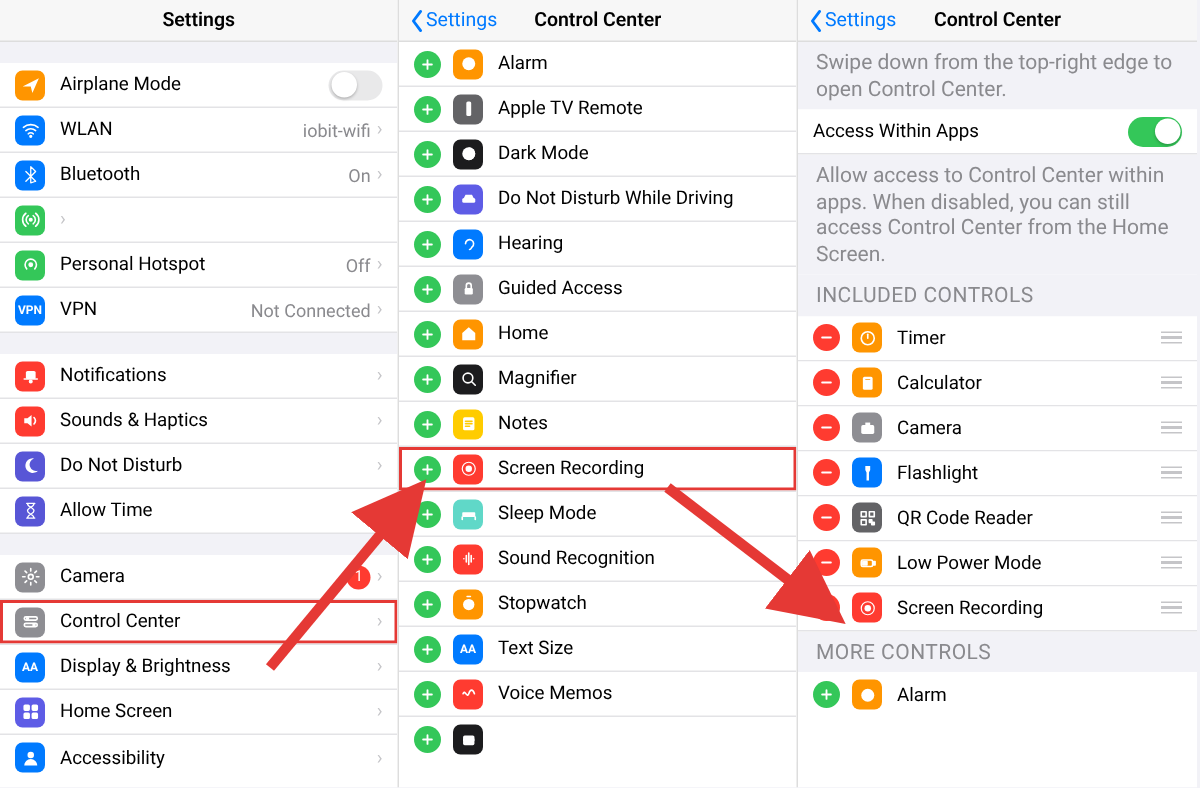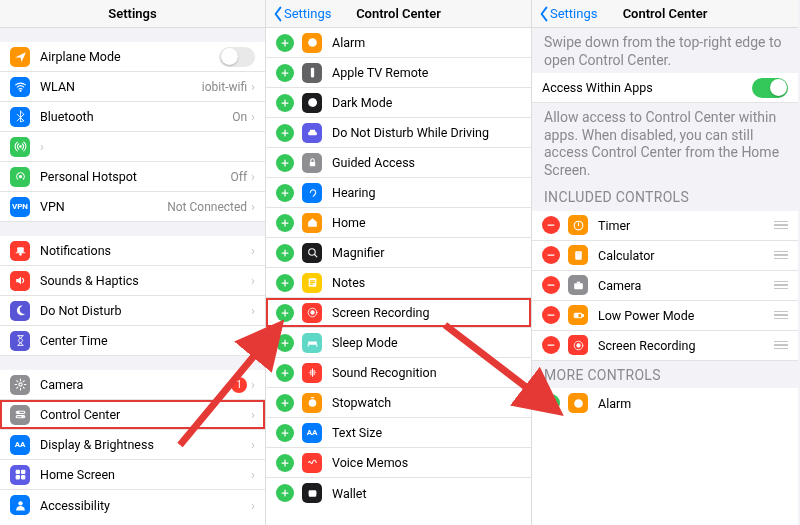--- a/index.html
+++ b/index.html
@@ -226,21 +226,21 @@
           </span>
           <span class="label">Do Not Disturb</span>
           <span class="chev">›</span>
         </div>
         <div class="row ">
           <span class="appicon bg-purple">
             <svg viewBox="0 0 24 24" fill="none" stroke="currentColor" stroke-width="2" stroke-linecap="round" stroke-linejoin="round">
               <path d="M7 3 h10 M7 21 h10 M8 3 c0 5 8 5 8 9 s-8 4 -8 9 M16 3 c0 5 -8 5 -8 9 s8 4 8 9" stroke-width="1.6"></path>
             </svg>
           </span>
-          <span class="label">Center Time</span>
+          <span class="label">Allow Time</span>
           <span class="chev">›</span>
         </div>
         <div class="gap"></div>
         <div class="row ">
           <span class="appicon bg-gray">
             <svg viewBox="0 0 24 24" fill="none" stroke="currentColor" stroke-width="2" stroke-linecap="round" stroke-linejoin="round">
               <circle cx="12" cy="12" r="3"></circle>
               <path d="M12 2v3M12 19v3M2 12h3M19 12h3M5 5l2 2M17 17l2 2M19 5l-2 2M7 17l-2 2"></path>
             </svg>
           </span>
@@ -357,40 +357,40 @@
             </svg>
           </span>
           <span class="label">Do Not Disturb While Driving</span>
         </div>
         <div class="row ">
           <span class="pm add">
             <svg viewBox="0 0 24 24">
               <path d="M12 5v14M5 12h14" stroke="#fff" stroke-width="3" stroke-linecap="round"></path>
             </svg>
           </span>
+          <span class="appicon bg-blue">
+            <svg viewBox="0 0 24 24" fill="none" stroke="currentColor" stroke-width="2" stroke-linecap="round" stroke-linejoin="round">
+              <path d="M8 12 a5 5 0 1 1 8 4 c-1 1-1 3-3 3"></path>
+            </svg>
+          </span>
+          <span class="label">Hearing</span>
+        </div>
+        <div class="row ">
+          <span class="pm add">
+            <svg viewBox="0 0 24 24">
+              <path d="M12 5v14M5 12h14" stroke="#fff" stroke-width="3" stroke-linecap="round"></path>
+            </svg>
+          </span>
           <span class="appicon bg-gray">
             <svg viewBox="0 0 24 24" fill="none" stroke="currentColor" stroke-width="2" stroke-linecap="round" stroke-linejoin="round">
               <rect x="7" y="11" width="10" height="8" rx="1.5" fill="currentColor" stroke="none"></rect>
               <path d="M9 11 v-3 a3 3 0 0 1 6 0 v3"></path>
             </svg>
           </span>
           <span class="label">Guided Access</span>
-        </div>
-        <div class="row ">
-          <span class="pm add">
-            <svg viewBox="0 0 24 24">
-              <path d="M12 5v14M5 12h14" stroke="#fff" stroke-width="3" stroke-linecap="round"></path>
-            </svg>
-          </span>
-          <span class="appicon bg-blue">
-            <svg viewBox="0 0 24 24" fill="none" stroke="currentColor" stroke-width="2" stroke-linecap="round" stroke-linejoin="round">
-              <path d="M8 12 a5 5 0 1 1 8 4 c-1 1-1 3-3 3"></path>
-            </svg>
-          </span>
-          <span class="label">Hearing</span>
         </div>
         <div class="row ">
           <span class="pm add">
             <svg viewBox="0 0 24 24">
               <path d="M12 5v14M5 12h14" stroke="#fff" stroke-width="3" stroke-linecap="round"></path>
             </svg>
           </span>
           <span class="appicon bg-orange">
             <svg viewBox="0 0 24 24" fill="none" stroke="currentColor" stroke-width="2" stroke-linecap="round" stroke-linejoin="round">
               <path d="M4 11 L12 4 L20 11 V20 H4 Z" fill="currentColor" stroke="none"></path>
@@ -511,21 +511,20 @@
             <svg viewBox="0 0 24 24">
               <path d="M12 5v14M5 12h14" stroke="#fff" stroke-width="3" stroke-linecap="round"></path>
             </svg>
           </span>
           <span class="appicon bg-black">
             <svg viewBox="0 0 24 24" fill="none" stroke="currentColor" stroke-width="2" stroke-linecap="round" stroke-linejoin="round">
               <rect x="5" y="6" width="14" height="12" rx="2" fill="currentColor" stroke="none"></rect>
               <rect x="5" y="10" width="14" height="3" fill="#fff" stroke="none"></rect>
             </svg>
           </span>
-          <span class="label">Wallet</span>
         </div>
       </div>
   </div>
 
   <div class="panel">
     <div class="navbar">
       <span class="back">
         <svg viewBox="0 0 12 20">
             <path d="M9 2 L3 10 L9 18" stroke="#007aff" stroke-width="2.4" fill="none" stroke-linecap="round" stroke-linejoin="round"></path>
           </svg>
@@ -603,20 +602,60 @@
             <span></span>
             <span></span>
           </span>
         </div>
         <div class="row ">
           <span class="pm rem">
             <svg viewBox="0 0 24 24">
               <path d="M5 12h14" stroke="#fff" stroke-width="3" stroke-linecap="round"></path>
             </svg>
           </span>
+          <span class="appicon bg-blue">
+            <svg viewBox="0 0 24 24" fill="none" stroke="currentColor" stroke-width="2" stroke-linecap="round" stroke-linejoin="round">
+              <path d="M9 3 h6 v5 l-1.5 3 v10 h-3 v-10 l-1.5-3 z" fill="#fff" stroke="none"></path>
+            </svg>
+          </span>
+          <span class="label">Flashlight</span>
+          <span class="drag">
+            <span></span>
+            <span></span>
+            <span></span>
+          </span>
+        </div>
+        <div class="row ">
+          <span class="pm rem">
+            <svg viewBox="0 0 24 24">
+              <path d="M5 12h14" stroke="#fff" stroke-width="3" stroke-linecap="round"></path>
+            </svg>
+          </span>
+          <span class="appicon bg-darkgray">
+            <svg viewBox="0 0 24 24" fill="none" stroke="currentColor" stroke-width="2" stroke-linecap="round" stroke-linejoin="round">
+              <rect x="4" y="4" width="6" height="6" stroke="#fff"></rect>
+              <rect x="14" y="4" width="6" height="6" stroke="#fff"></rect>
+              <rect x="4" y="14" width="6" height="6" stroke="#fff"></rect>
+              <rect x="14" y="14" width="3" height="3" fill="#fff"></rect>
+              <rect x="17" y="17" width="3" height="3" fill="#fff"></rect>
+            </svg>
+          </span>
+          <span class="label">QR Code Reader</span>
+          <span class="drag">
+            <span></span>
+            <span></span>
+            <span></span>
+          </span>
+        </div>
+        <div class="row ">
+          <span class="pm rem">
+            <svg viewBox="0 0 24 24">
+              <path d="M5 12h14" stroke="#fff" stroke-width="3" stroke-linecap="round"></path>
+            </svg>
+          </span>
           <span class="appicon bg-orange">
             <svg viewBox="0 0 24 24" fill="none" stroke="currentColor" stroke-width="2" stroke-linecap="round" stroke-linejoin="round">
               <rect x="4" y="8" width="14" height="8" rx="2" stroke="#fff"></rect>
               <rect x="19" y="10" width="2" height="4" fill="#fff"></rect>
               <rect x="6" y="10" width="5" height="4" fill="#fff"></rect>
             </svg>
           </span>
           <span class="label">Low Power Mode</span>
           <span class="drag">
             <span></span>

